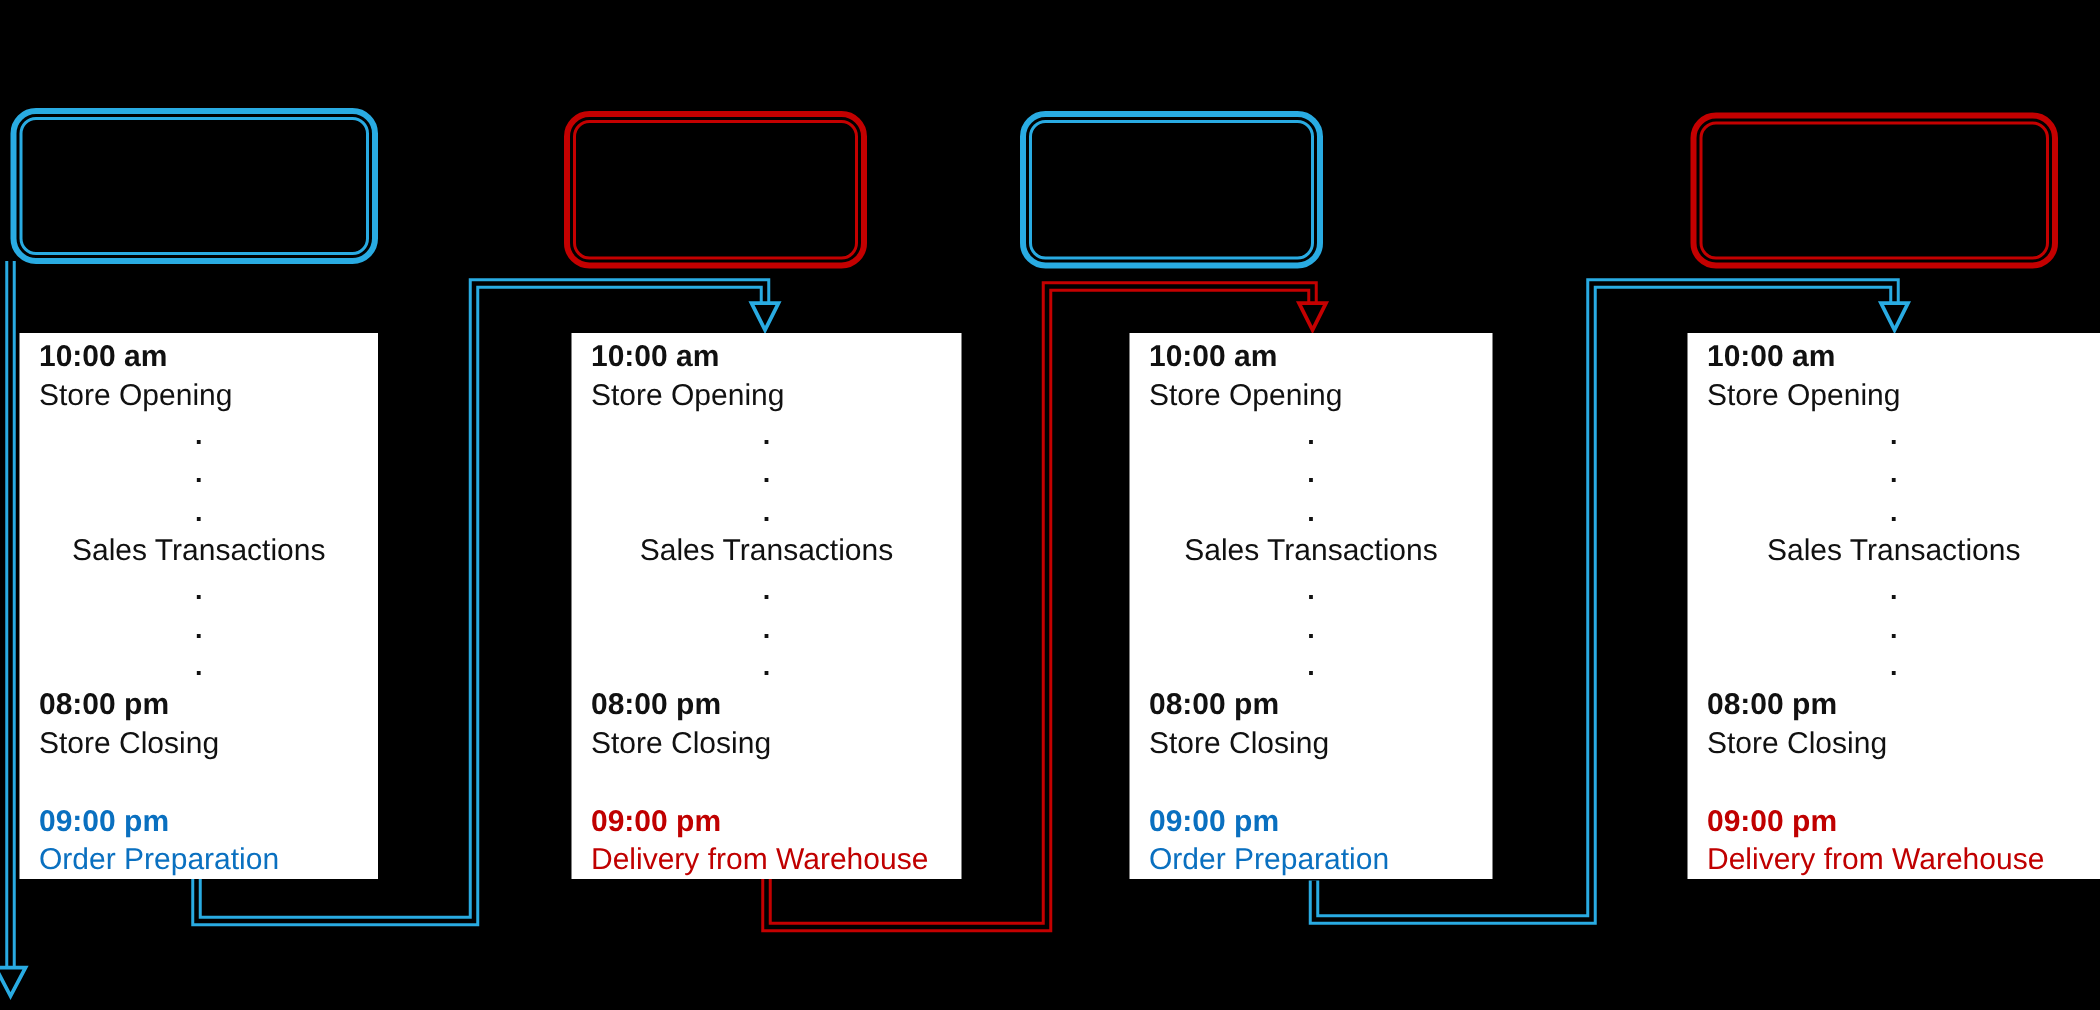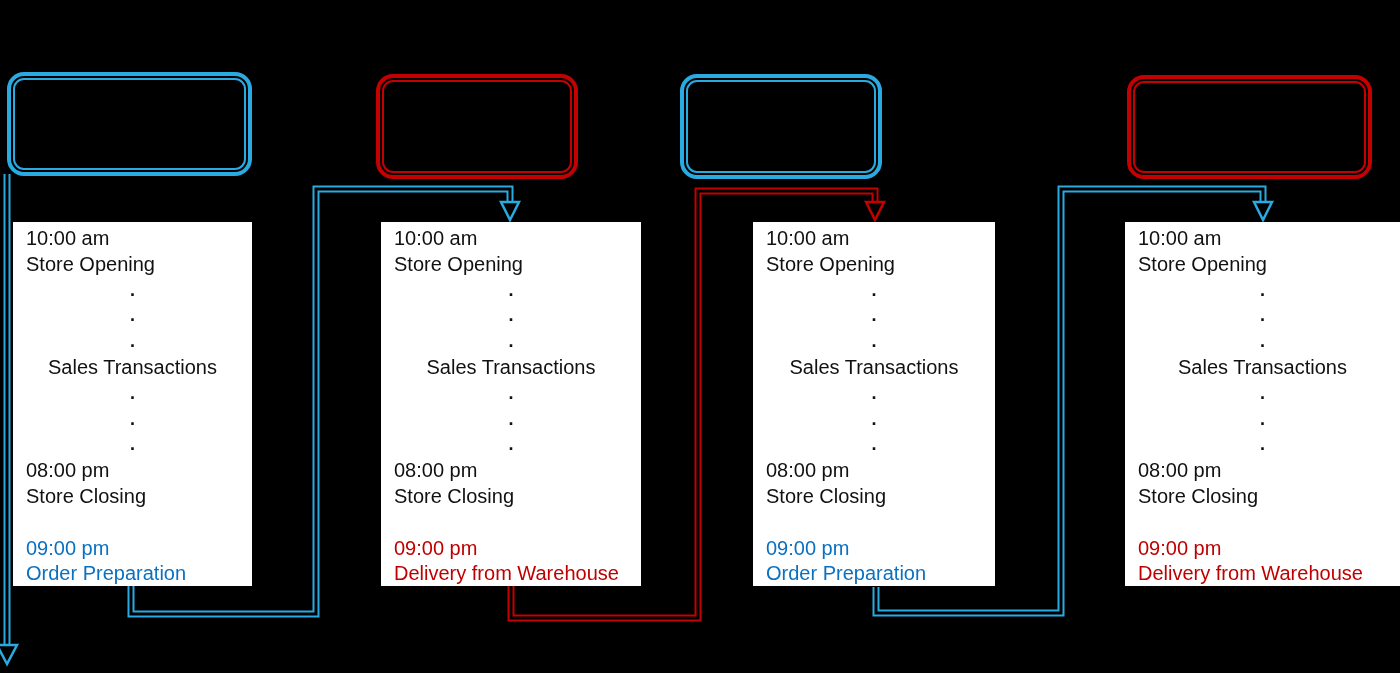--- a/index.html
+++ b/index.html
@@ -20,21 +20,21 @@
   .card{
     position:absolute;top:222px;height:364px;
     background:#fff;color:#111;
     box-sizing:border-box;
     font-size:20px;line-height:25.8px;
     padding-top:4px;
     z-index:2;
   }
   .card .line{height:25.8px;display:flex;align-items:center;padding-left:13px;white-space:nowrap;}
   .card .line.center{justify-content:center;padding-left:0;}
-  .card .bold{font-weight:400;}
+  .card .bold{font-weight:700;}
   .card .dotline{font-weight:700;font-size:18px;}
   .card .blue-text{color:#0A70C0;}
   .card .red-text{color:#C00000;}
 
   
   svg.connectors{position:absolute;left:0;top:0;z-index:1;}
   .pipe-outer{fill:none;stroke-width:7;}
   .pipe-inner{fill:none;stroke:#000;stroke-width:3;}
   .stroke-cyan{stroke:#29ABE2;}
   .stroke-red{stroke:#C40000;}

